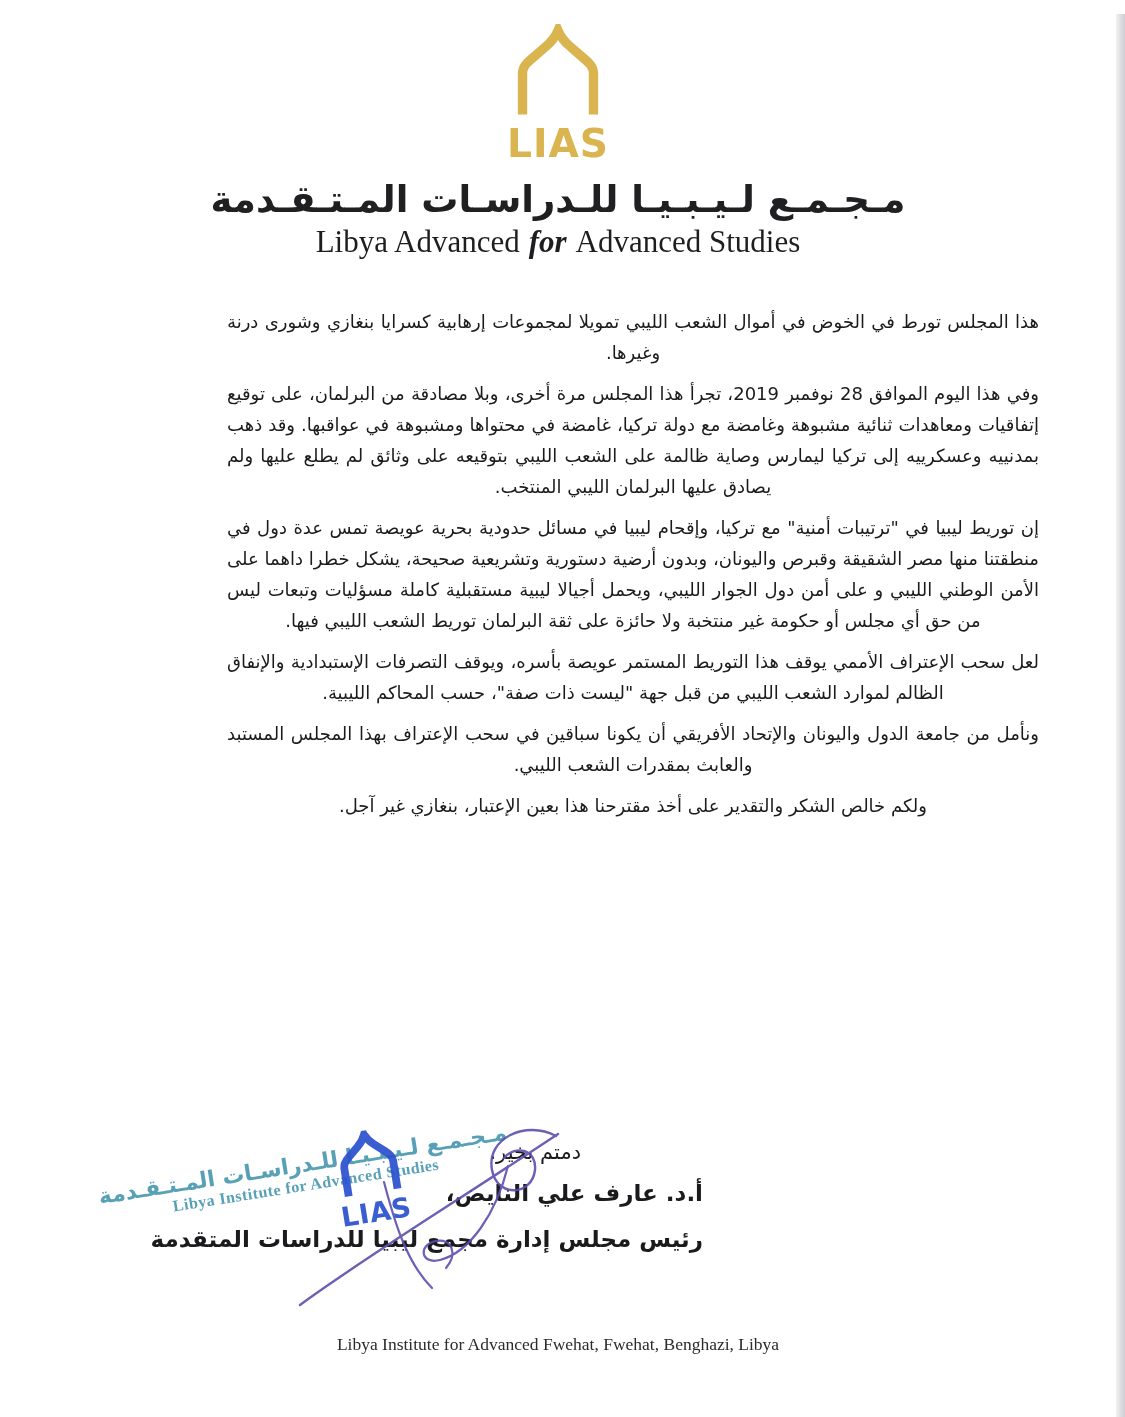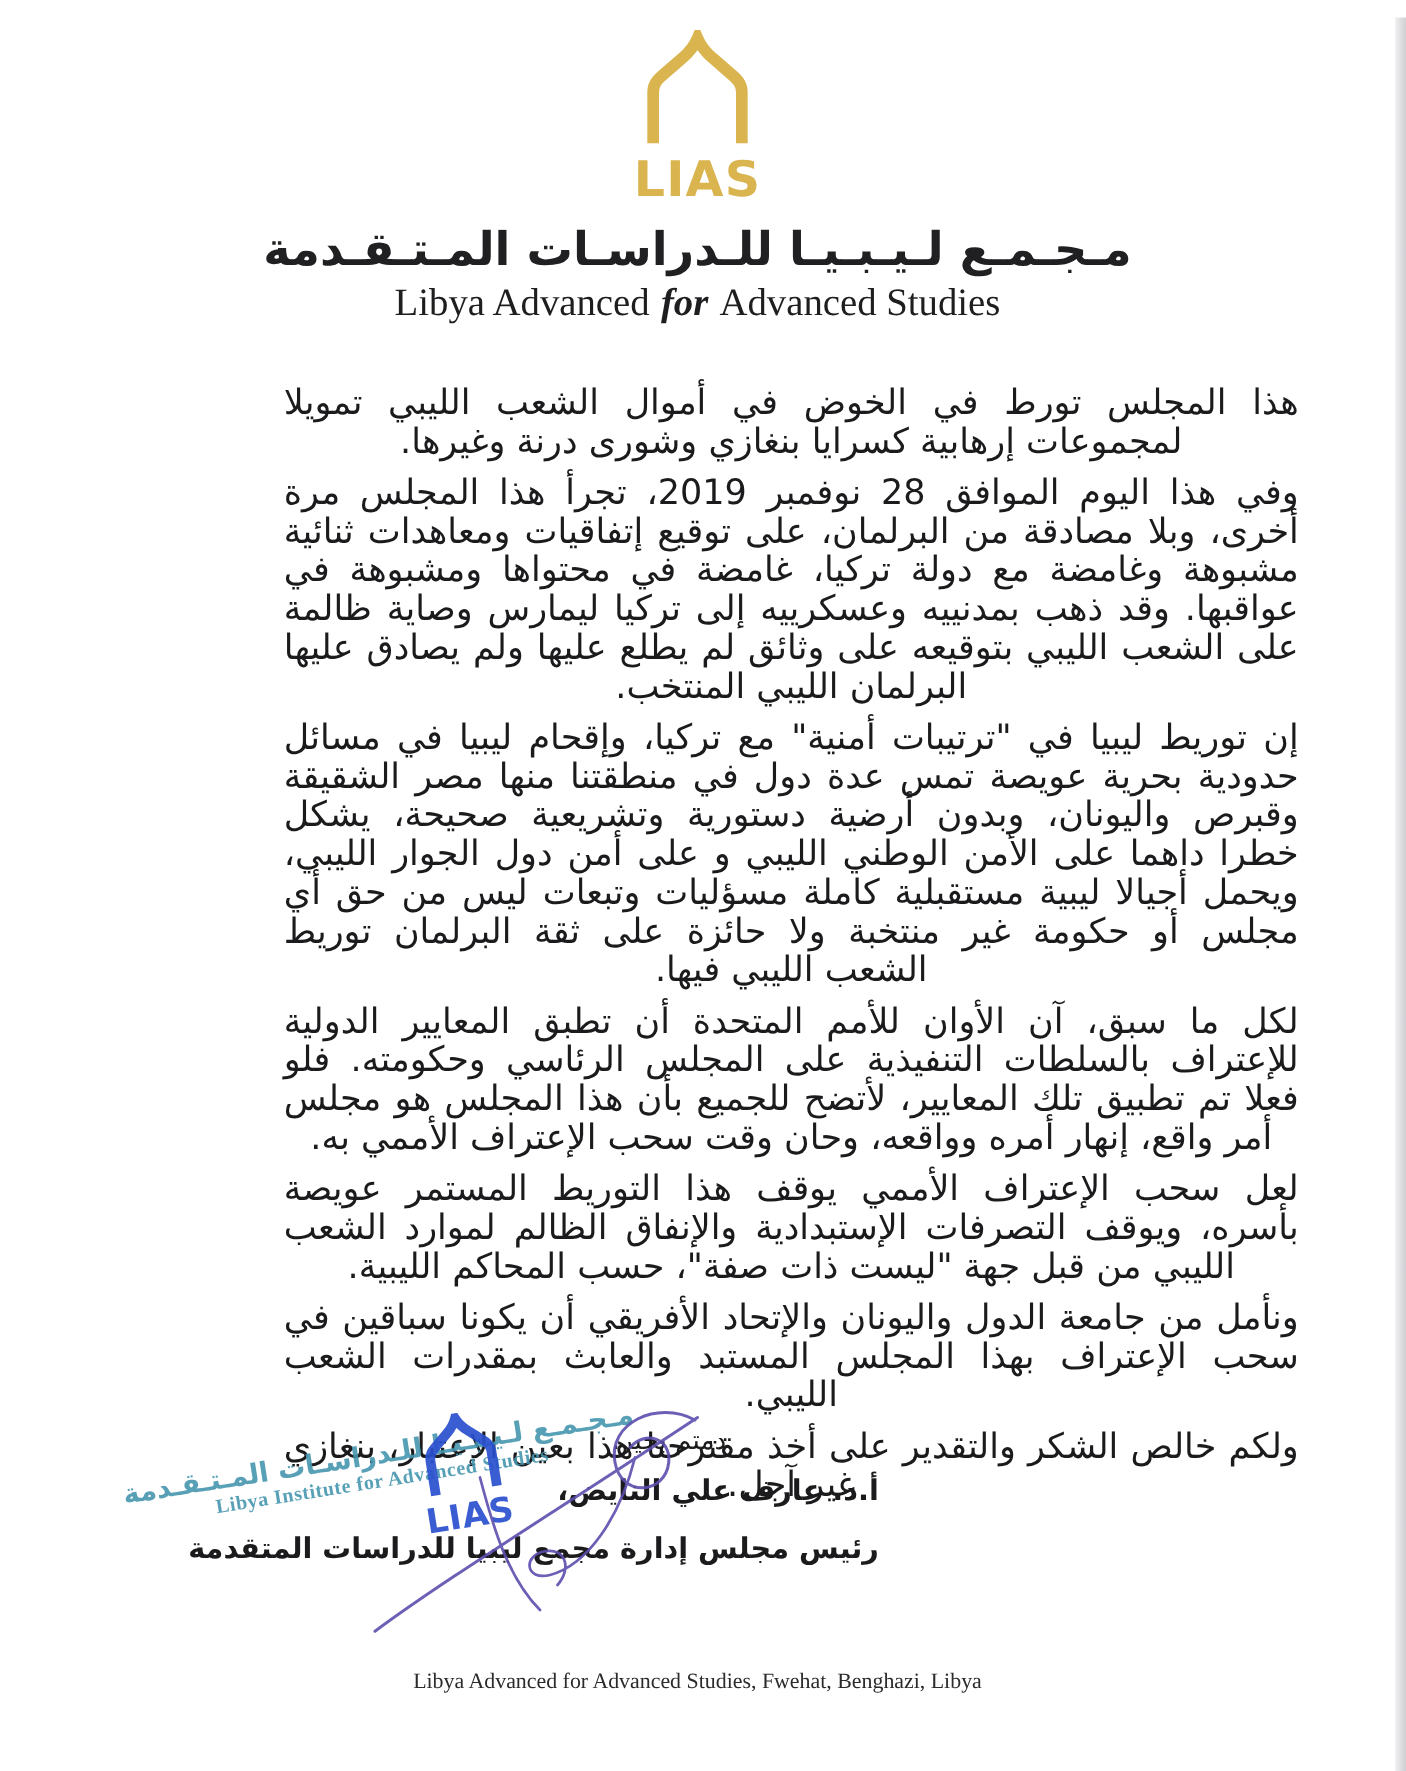--- a/index.html
+++ b/index.html
@@ -32,21 +32,21 @@
     margin-top:3px;
     font-family:"Liberation Serif","DejaVu Serif",serif;
     font-size:31px; color:#1e1e20;
   }
   .english-name .for-italic { font-style:italic; margin:0 9px;font-weight:bold; }
 
   
   .letter-body {
     position:absolute; top:306px; right:86px; width:812px;
     direction:rtl;
-    font-size:28px; line-height:31px;
+    font-size:18px; line-height:31px;
     color:#1b1b1d;
     text-align:justify; text-align-last:center;
     font-family:"DejaVu Sans", sans-serif;
   }
   .letter-body p { margin:0 0 10px 0; }
 
   
   .closing {
     position:absolute; top:1140px; right:422px;
     direction:rtl; text-align:right;
@@ -100,21 +100,20 @@
     <div class="arabic-name" lang="ar">مـجـمـع لـيـبـيـا للـدراسـات المـتـقـدمة</div>
     <div class="english-name">
       <span>Libya Advanced</span><span class="for-italic">for</span><span>Advanced Studies</span>
     </div>
   </header>
 
   <main class="letter-body" lang="ar">
     <p>هذا المجلس تورط في الخوض في أموال الشعب الليبي تمويلا لمجموعات إرهابية كسرايا بنغازي وشورى درنة وغيرها.</p>
     <p>وفي هذا اليوم الموافق 28 نوفمبر 2019، تجرأ هذا المجلس مرة أخرى، وبلا مصادقة من البرلمان، على توقيع إتفاقيات ومعاهدات ثنائية مشبوهة وغامضة مع دولة تركيا، غامضة في محتواها ومشبوهة في عواقبها. وقد ذهب بمدنييه وعسكرييه إلى تركيا ليمارس وصاية ظالمة على الشعب الليبي بتوقيعه على وثائق لم يطلع عليها ولم يصادق عليها البرلمان الليبي المنتخب.</p>
     <p>إن توريط ليبيا في "ترتيبات أمنية" مع تركيا، وإقحام ليبيا في مسائل حدودية بحرية عويصة تمس عدة دول في منطقتنا منها مصر الشقيقة وقبرص واليونان، وبدون أرضية دستورية وتشريعية صحيحة، يشكل خطرا داهما على الأمن الوطني الليبي و على أمن دول الجوار الليبي، ويحمل أجيالا ليبية مستقبلية كاملة مسؤليات وتبعات ليس من حق أي مجلس أو حكومة غير منتخبة ولا حائزة على ثقة البرلمان توريط الشعب الليبي فيها.</p>
-    <p>لكل ما سبق، آن الأوان للأمم المتحدة أن تطبق المعايير الدولية للإعتراف بالسلطات التنفيذية على المجلس الرئاسي وحكومته. فلو فعلا تم تطبيق تلك المعايير، لأتضح للجميع بأن هذا المجلس هو مجلس أمر واقع، إنهار أمره وواقعه، وحان وقت سحب الإعتراف الأممي به.</p>
     <p>لعل سحب الإعتراف الأممي يوقف هذا التوريط المستمر عويصة بأسره، ويوقف التصرفات الإستبدادية والإنفاق الظالم لموارد الشعب الليبي من قبل جهة "ليست ذات صفة"، حسب المحاكم الليبية.</p>
     <p>ونأمل من جامعة الدول واليونان والإتحاد الأفريقي أن يكونا سباقين في سحب الإعتراف بهذا المجلس المستبد والعابث بمقدرات الشعب الليبي.</p>
     <p>ولكم خالص الشكر والتقدير على أخذ مقترحنا هذا بعين الإعتبار، بنغازي غير آجل.</p>
   </main>
 
   <div class="closing" lang="ar">
     <div class="salutation">دمتم بخير.</div>
     <div class="sig-name">أ.د. عارف علي النايض،</div>
     <div class="sig-title">رئيس مجلس إدارة مجمع ليبيا للدراسات المتقدمة</div>
   </div>
@@ -134,15 +133,15 @@
     <svg class="stamp-signature" width="500" height="195" viewBox="0 0 500 195" aria-hidden="true">
       <g fill="none" stroke="#5b4fae" stroke-linecap="round" opacity="0.9">
         <path d="M212 183 C270 140 360 85 470 12" stroke-width="2.4"></path>
         <path d="M468 14 C438 -2 398 16 404 48 C409 76 444 74 447 48 C449 28 428 22 416 36" stroke-width="2.4"></path>
         <path d="M420 44 C408 92 382 130 352 138 C332 143 330 122 348 119 C364 116 370 132 358 146" stroke-width="2.2"></path>
         <path d="M296 60 C306 98 318 140 344 166" stroke-width="2.2"></path>
       </g>
     </svg>
   </div>
 
-  <footer class="footer">Libya Advanced for Advanced Studies, Fwehat, Benghazi, Libya</footer>
+  <footer class="footer">Libya Institute for Advanced Fwehat, Fwehat, Benghazi, Libya</footer>
 
 </div>
 
 </body></html>

